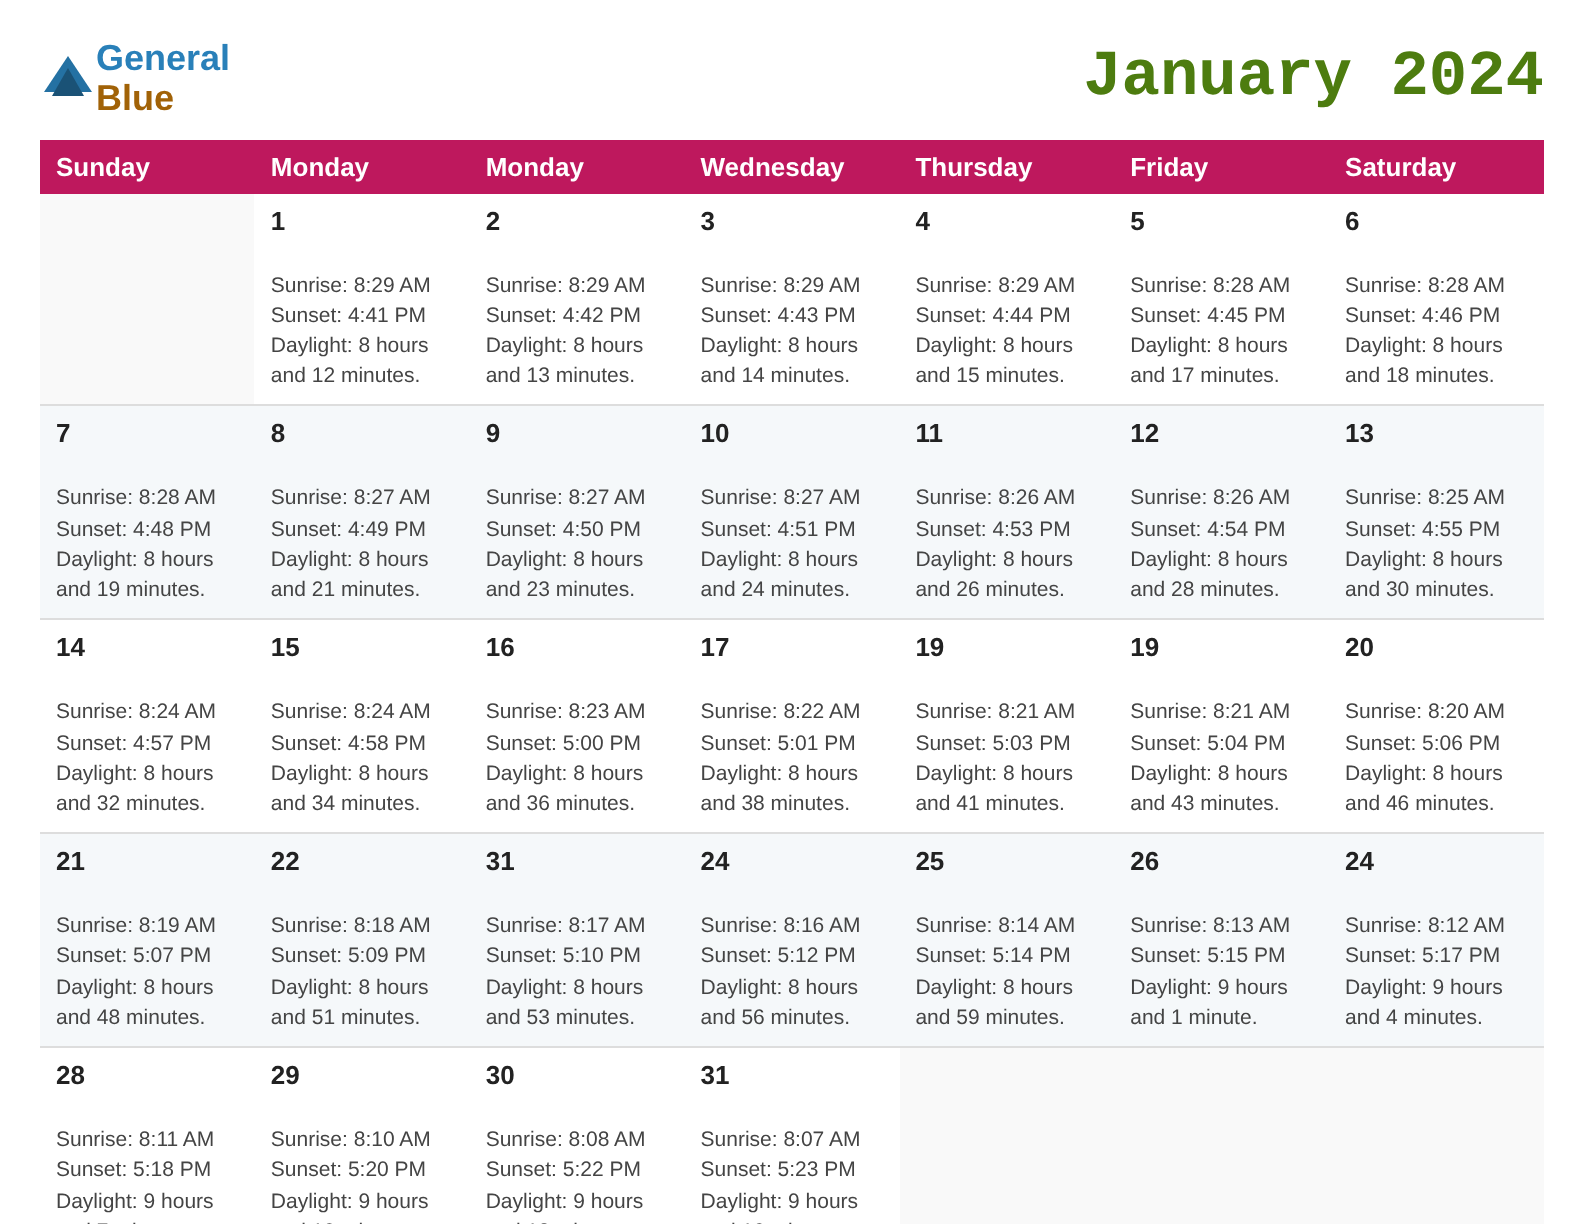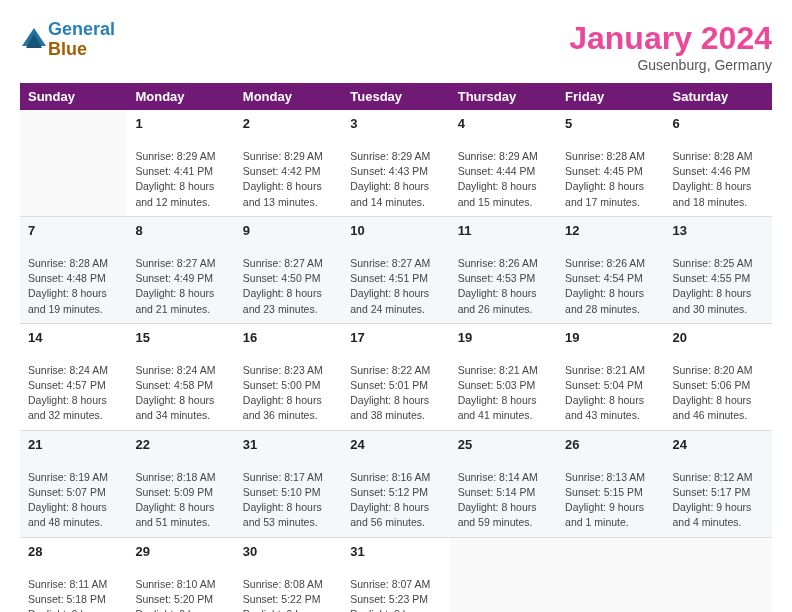--- a/index.html
+++ b/index.html
@@ -33,33 +33,34 @@
     .logo-icon {
       width: 28px;
       height: 28px;
     }
     .title-block {
       text-align: right;
     }
     .month-title {
       font-size: 32px;
       font-weight: bold;
-      color: #ec4899;
+      color: #4d7c0f;
+      font-family: Liberation Mono, monospace;
     }
     .location {
       font-size: 14px;
       color: #555;
     }
     table {
       width: 100%;
       border-collapse: collapse;
       font-size: 11px;
     }
     thead tr {
-      background-color: #701a75;
+      background-color: #be185d;
       color: white;
     }
     thead th {
       padding: 6px 8px;
       text-align: left;
       font-size: 13px;
       font-weight: bold;
     }
     tbody tr {
       border-bottom: 1px solid #ddd;
@@ -101,31 +102,30 @@
       <polygon points="14,2 26,20 2,20" fill="#2471a3"></polygon>
       <polygon points="14,8 22,22 6,22" fill="#1a5276"></polygon>
     </svg>
     <div class="logo-text">
       <div><span>General</span></div>
       <div><span style="color:#a16207">Blue</span></div>
     </div>
   </div>
   <div class="title-block">
     <div class="month-title">January 2024</div>
-    <div class="location">Gusenburg, Germany</div>
   </div>
 </div>
 
 <table>
   <thead>
     <tr>
     <th>Sunday</th>
         <th>Monday</th>
         <th>Monday</th>
-        <th>Tuesday</th>
+        <th>Wednesday</th>
         <th>Thursday</th>
         <th>Friday</th>
         <th>Saturday</th>
       </tr>
   </thead>
   <tbody id="calendar-body">
   <tr>
         <td class="empty-cell"></td>
         <td>
         <span class="day-number">1</span>

